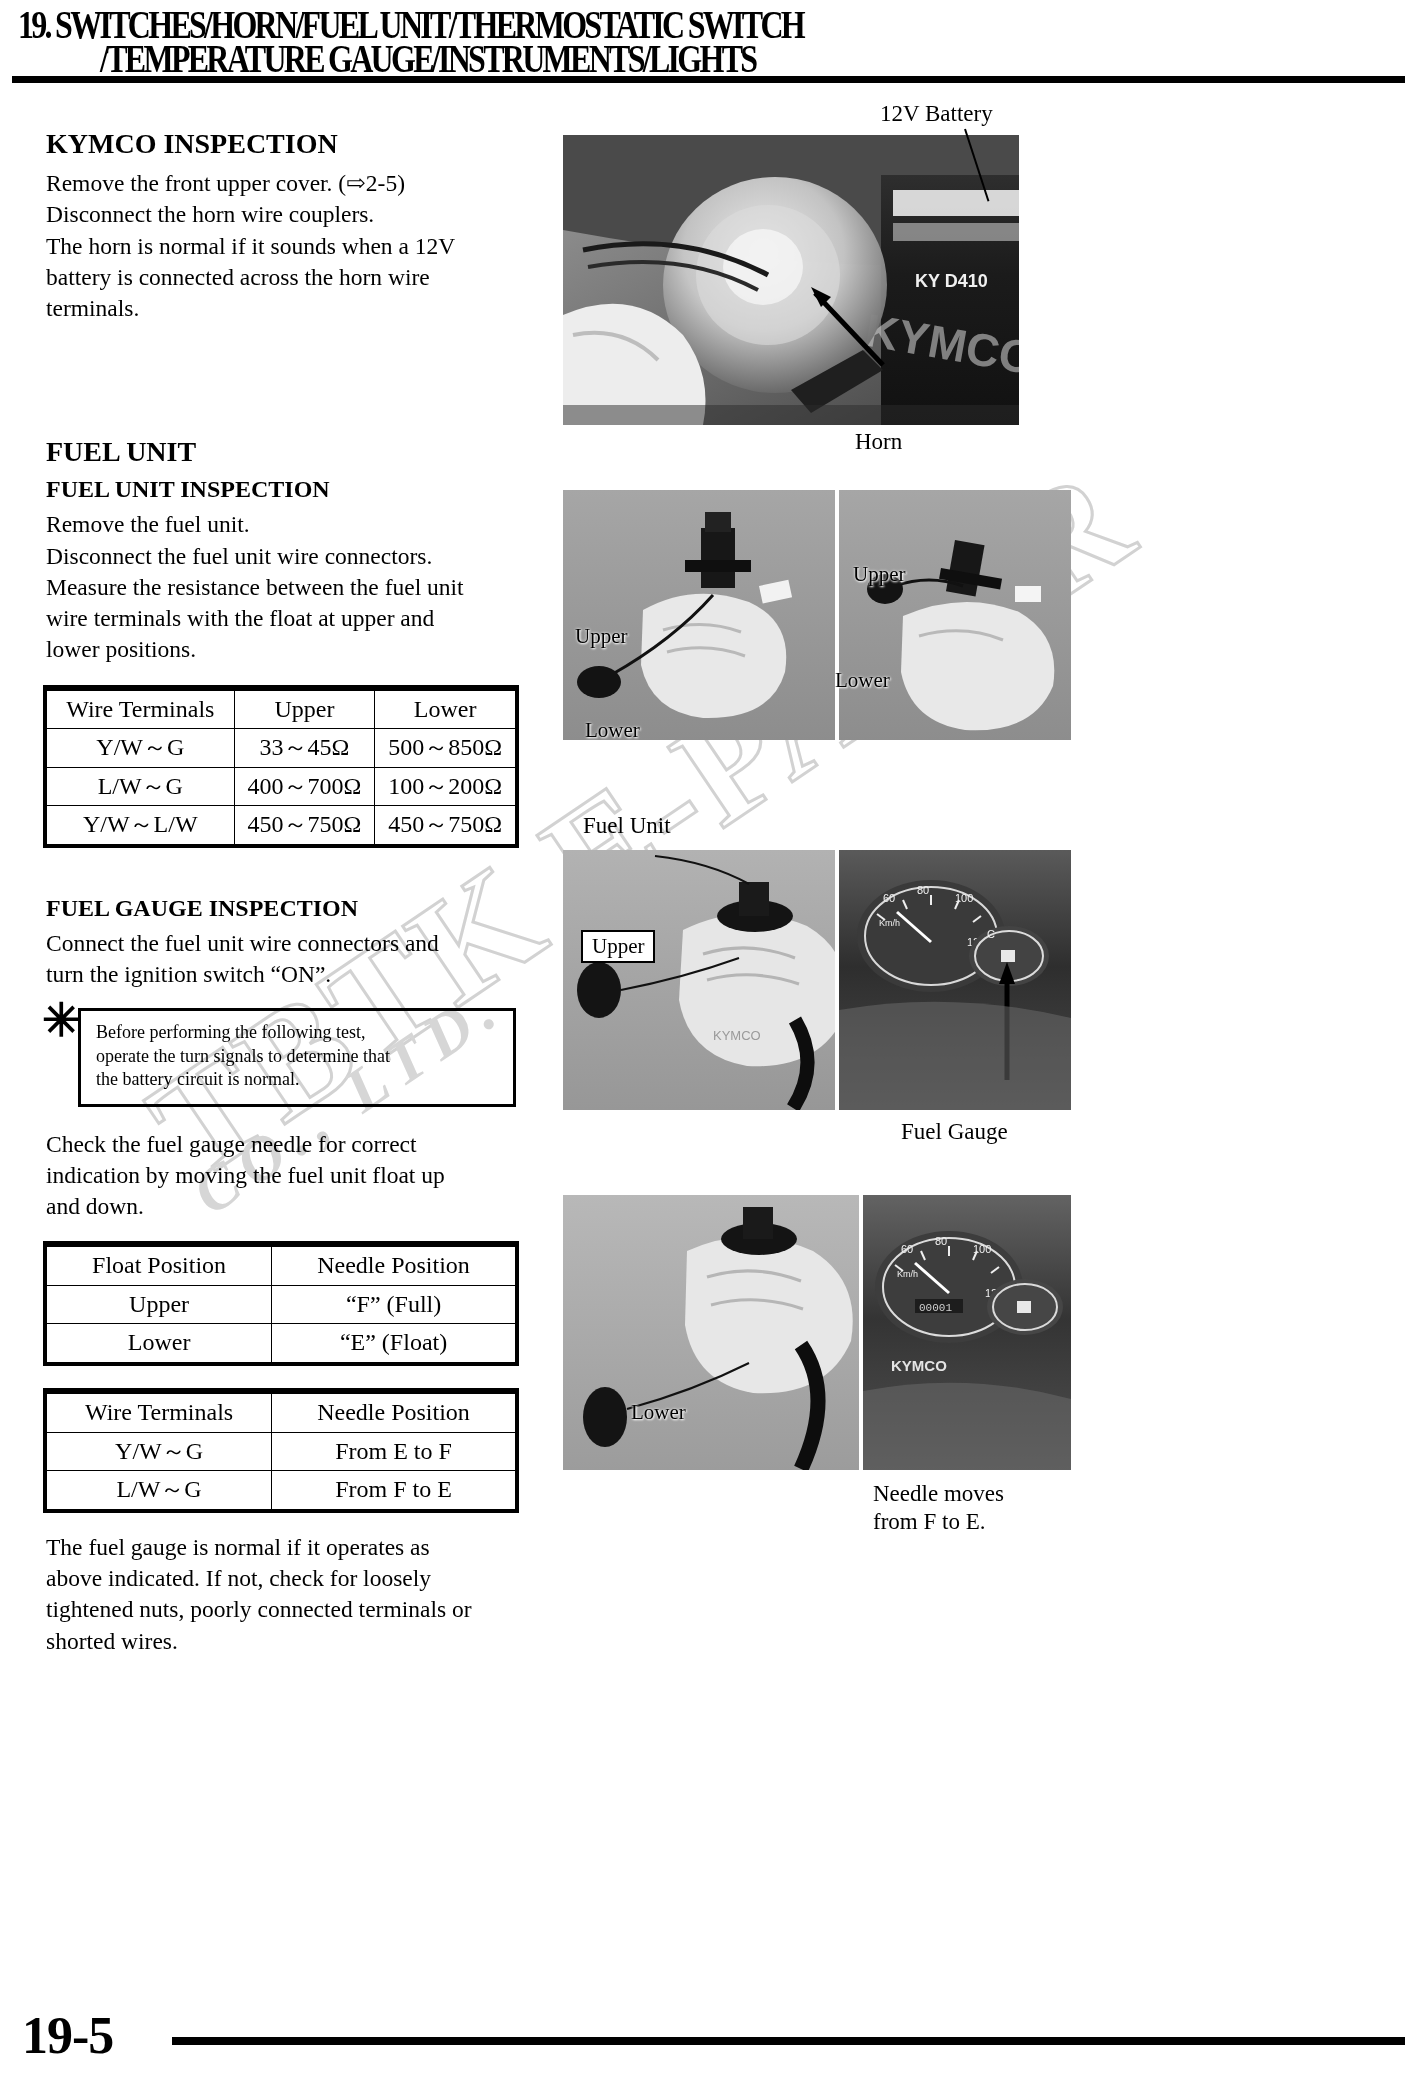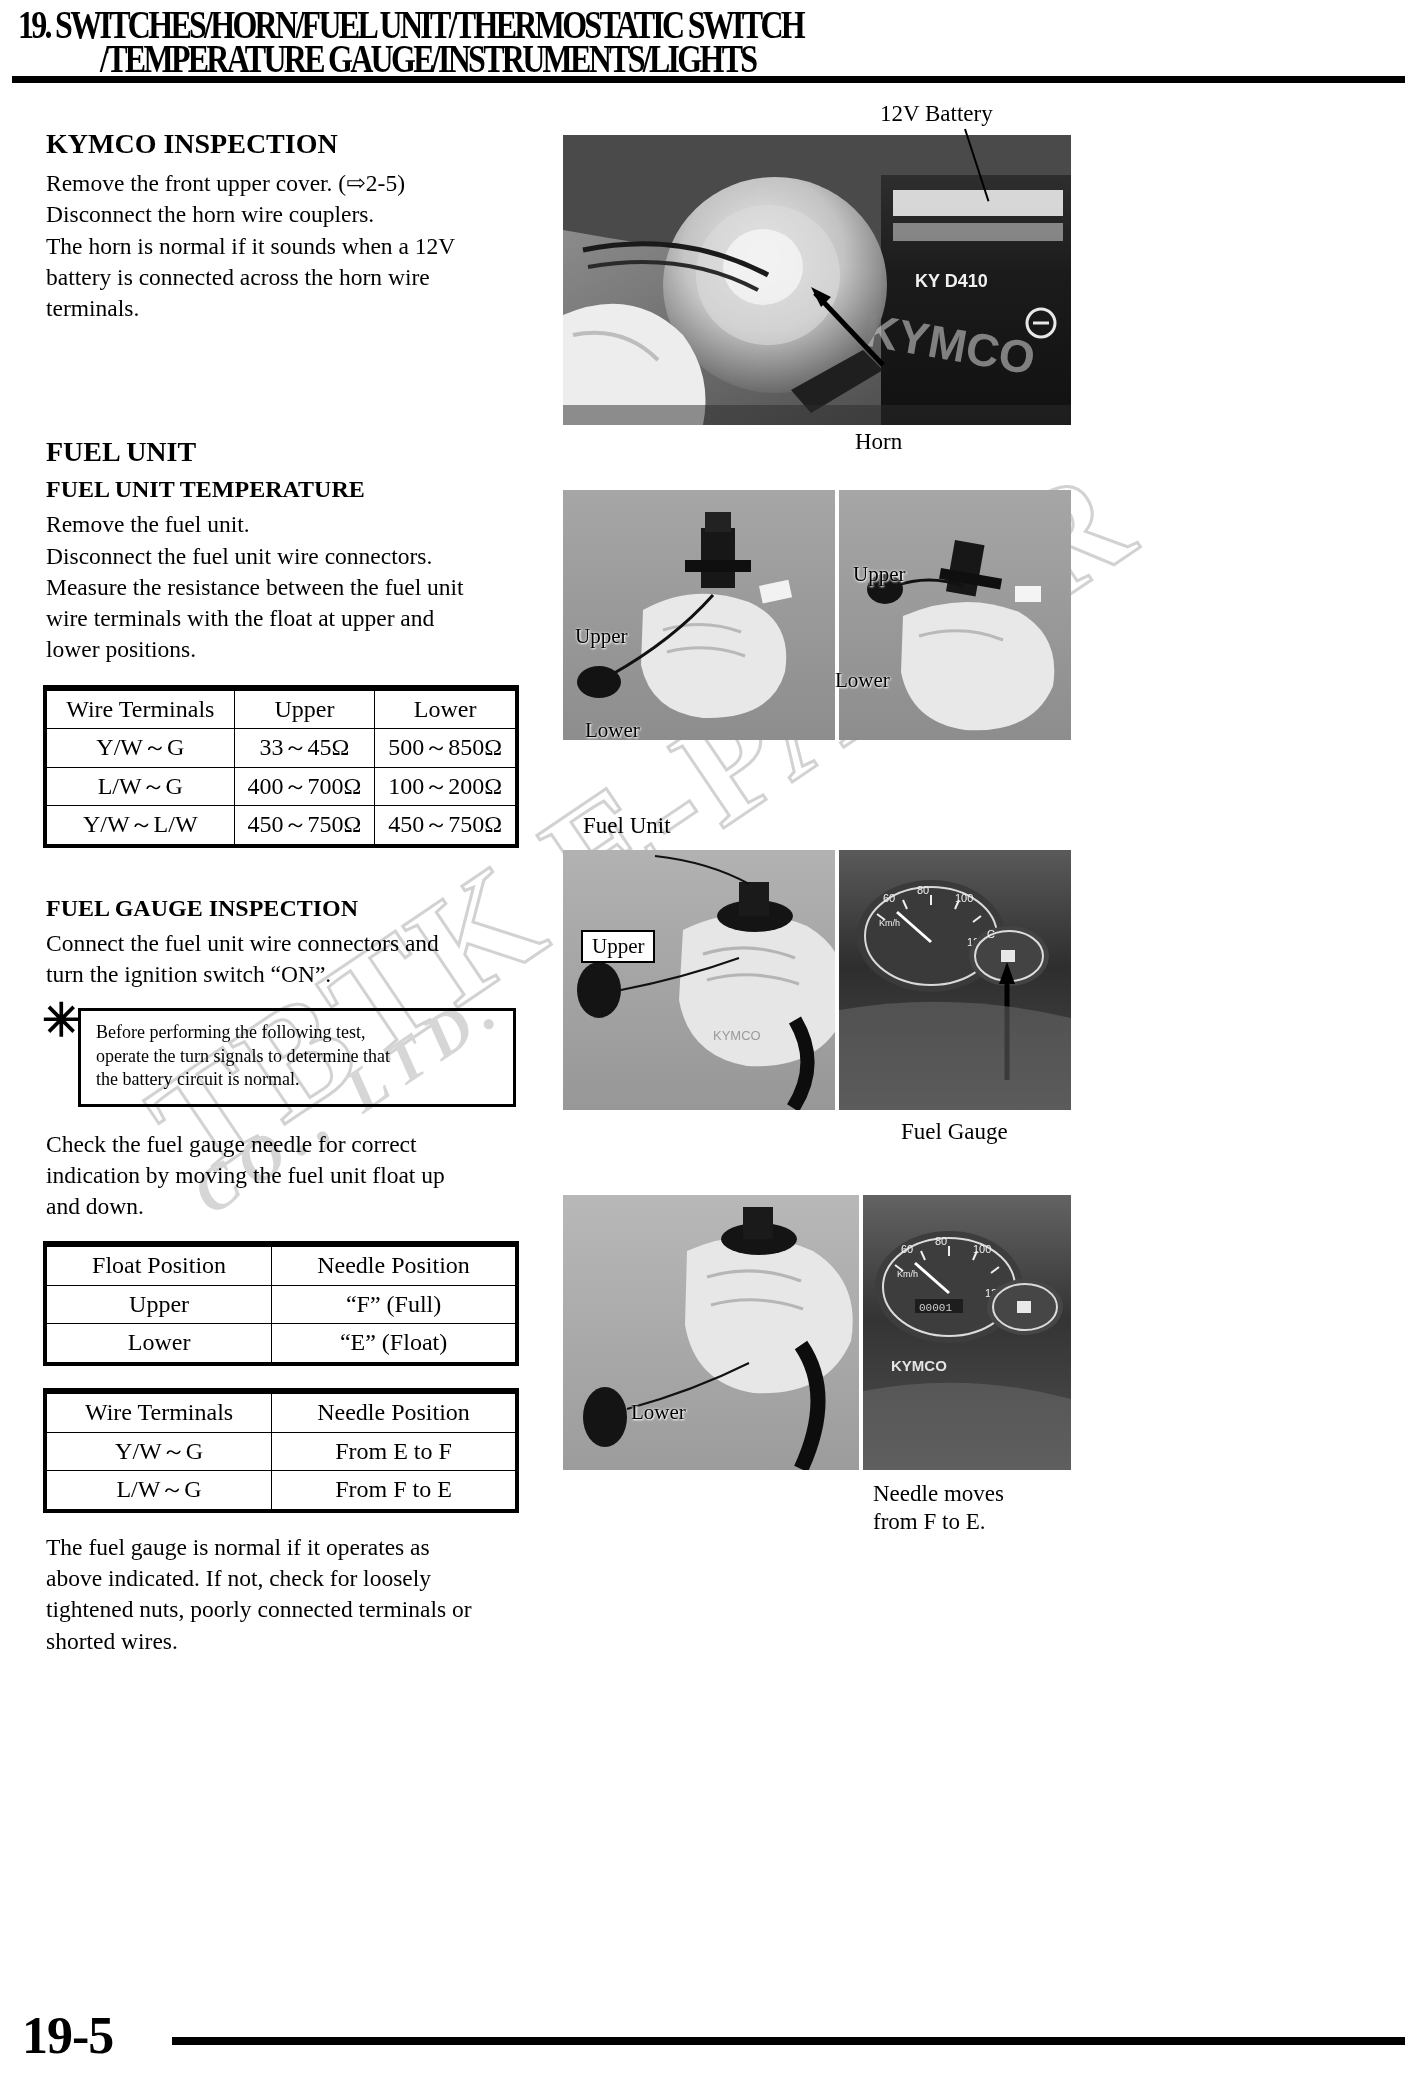--- a/index.html
+++ b/index.html
@@ -222,21 +222,21 @@
 </div>
 
 <div id="left-col">
 
   <h2 class="sec">KYMCO INSPECTION</h2>
   <p class="body">Remove the front upper cover. (⇨2-5)<br>Disconnect the horn wire couplers.<br>The horn is normal if it sounds when a 12V<br>battery is connected across the horn wire<br>terminals.</p>
 
   <div style="height:112px"></div>
 
   <h2 class="sec">FUEL UNIT</h2>
-  <h3 class="subsec">FUEL UNIT TEMPERATURE</h3>
+  <h3 class="subsec">FUEL UNIT INSPECTION</h3>
   <p class="body">Remove the fuel unit.<br>Disconnect the fuel unit wire connectors.<br>Measure the resistance between the fuel unit<br>wire terminals with the float at upper and<br>lower positions.</p>
 
   <div class="gap-m"></div>
 
   <table class="spec" id="tbl-resistance">
     <tbody>
         <tr>
           <td style="width: 40%;">Wire Terminals</td>
           <td style="width: 30%;">Upper</td>
           <td style="width: 30%;">Lower</td>
@@ -317,21 +317,21 @@
 
   <div class="gap-m"></div>
 
   <p class="body">The fuel gauge is normal if it operates as<br>above indicated.    If not, check for loosely<br>tightened nuts, poorly connected terminals or<br>shorted wires.</p>
 </div>
 
 <div id="right-col">
 
   <div class="cap" style="left:317px; top:100px;">12V Battery</div>
 
-  <div class="photo" id="photo-horn" style="left:0px; top:135px; width:508px; height:290px;">
+  <div class="photo" id="photo-horn" style="left:0px; top:135px; width:456px; height:290px;">
     <svg width="508" height="290" viewBox="0 0 508 290">
       <defs>
         <linearGradient id="hg1" x1="0" y1="0" x2="1" y2="1">
           <stop offset="0%" stop-color="#9a9a9a"></stop>
             <stop offset="50%" stop-color="#6d6d6d"></stop>
             <stop offset="100%" stop-color="#3c3c3c"></stop>
         </linearGradient>
         <radialGradient id="hornbody" cx="45%" cy="35%" r="65%">
           <stop offset="0%" stop-color="#f2f2f2"></stop>
             <stop offset="55%" stop-color="#c9c9c9"></stop>

